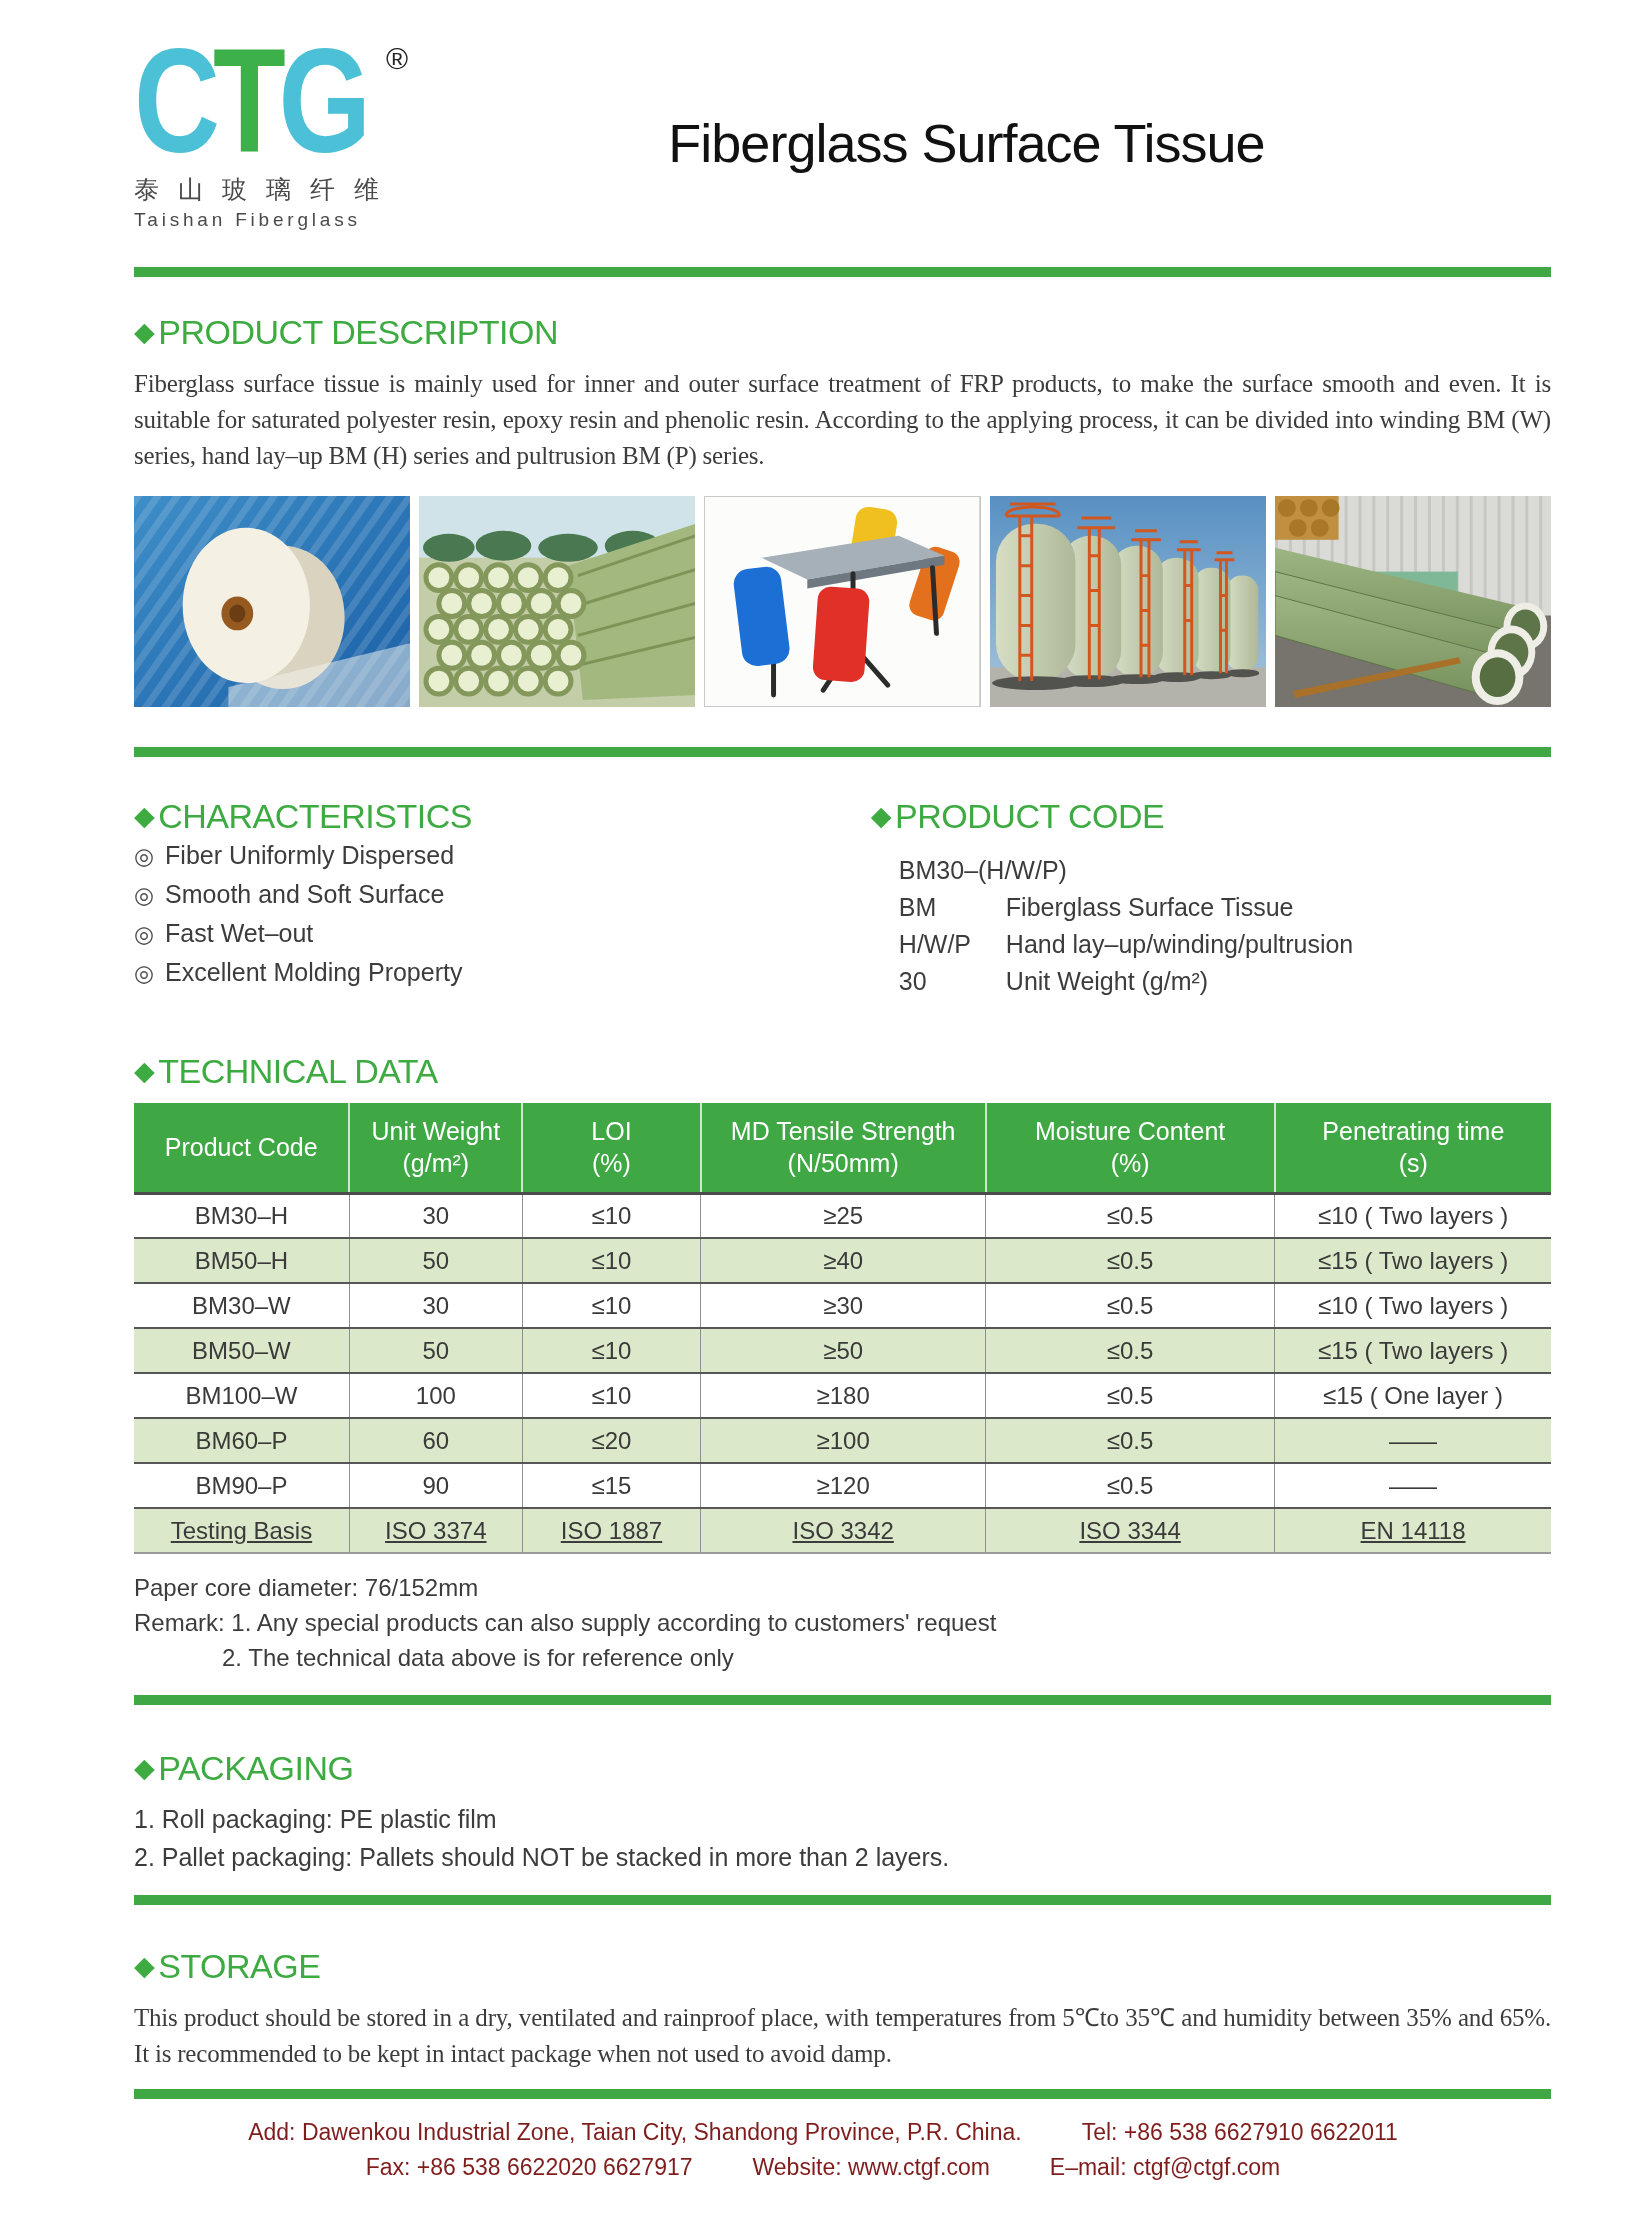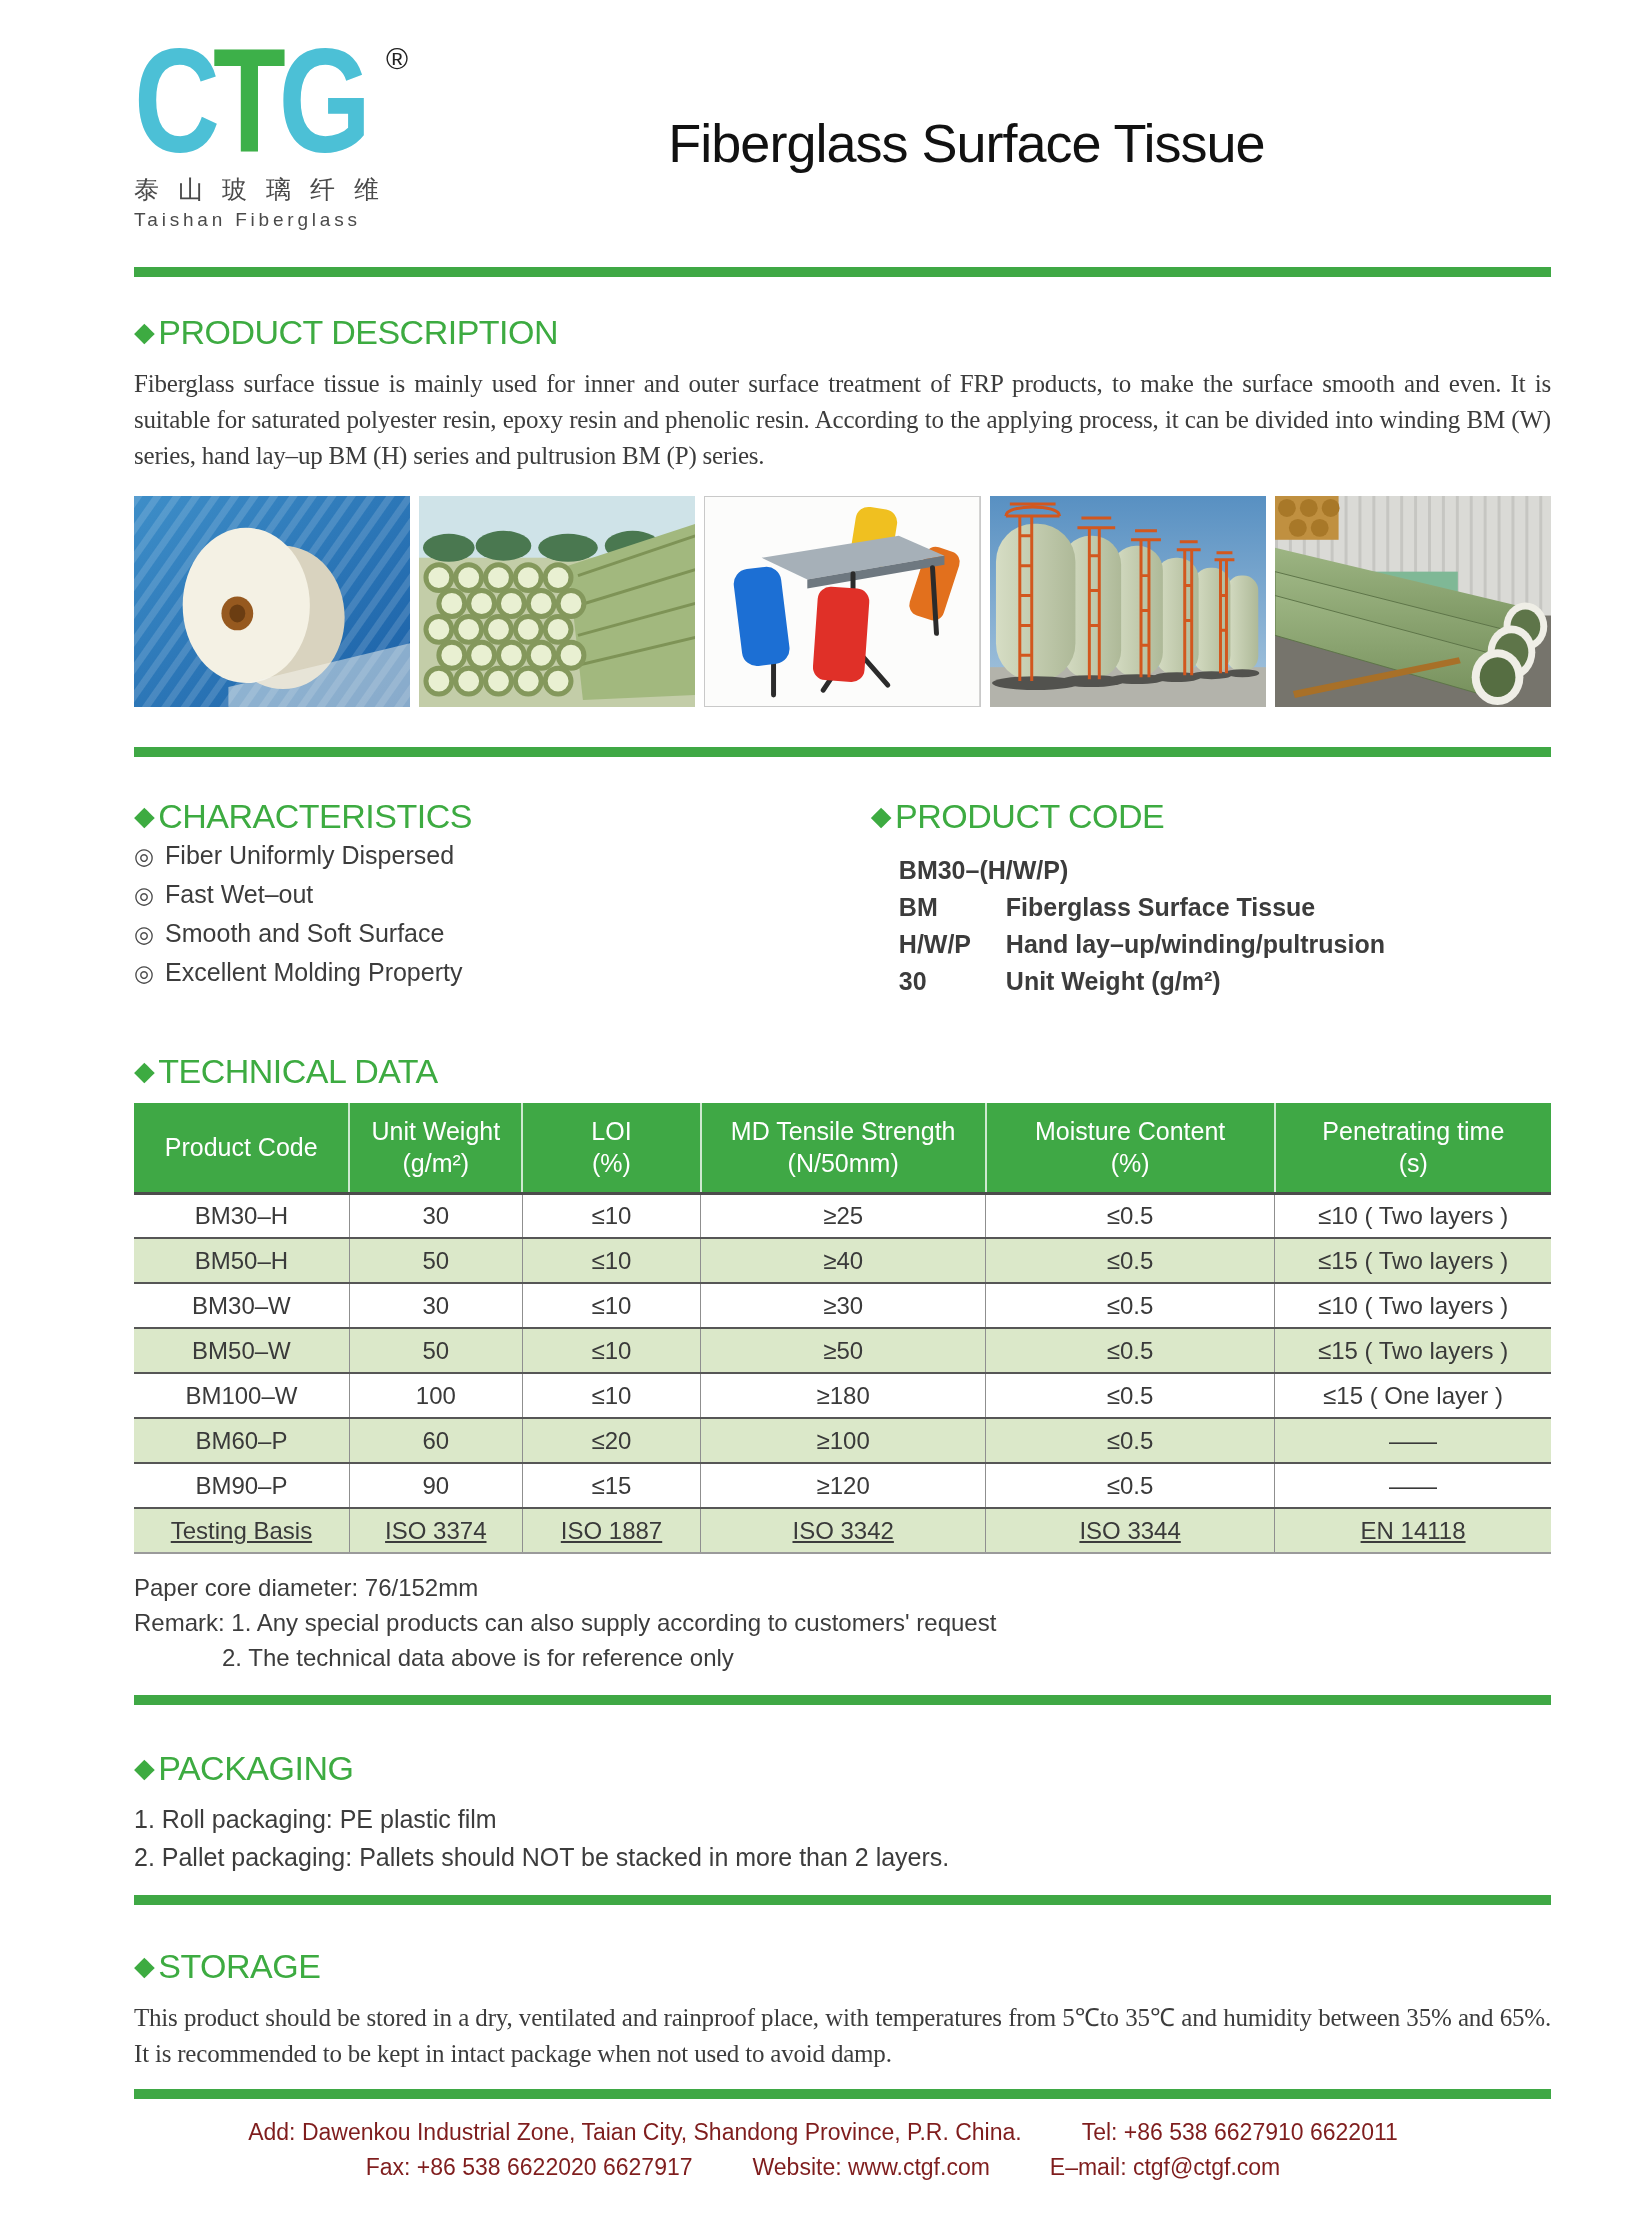--- a/index.html
+++ b/index.html
@@ -35,21 +35,21 @@
   .photo svg{ width:100%; height:100%; display:block; }
 
   .bar2{ margin-top:40px; }
 
   
   .two-col{ display:flex; margin-top:40px; }
   .col-left{ width:52%; }
   .col-right{ flex:1; }
   .char-list{ list-style:none; margin:0 0 0 0; padding:0; font-size:25px; line-height:38px; }
   .char-item .bullet{ margin-right:11px; color:#4a4a4a; font-size:23px; }
-  .pc-body{ margin-left:28px;font-weight:bold; }
+  .pc-body{ margin-left:28px; }
   .code-line{ margin-top:16px; font-size:25px; line-height:37px; }
   .code-row{ display:flex; font-size:25px; line-height:37px; }
   .code-term{ width:107px; flex:0 0 auto; }
 
   
   .sec-tech{ margin-top:52px; }
   table{ width:100%; border-collapse:collapse; table-layout:fixed; margin-top:12px; }
   thead th{ background:var(--accent); color:#fff; font-weight:400; font-size:25px; height:90px;
             line-height:32px; border-right:2px solid rgba(255,255,255,.75); vertical-align:middle; }
   thead th:last-child{ border-right:none; }
@@ -284,22 +284,22 @@
     <div class="green-bar bar2"></div>
 
     <div class="two-col">
       <section class="col-left">
         <h2 class="sec-h">
           <span class="dia">◆</span>
           <span>CHARACTERISTICS</span>
         </h2>
         <ul class="char-list" id="char-list">
             <li class="char-item"><span class="bullet">◎</span><span>Fiber Uniformly Dispersed</span></li>
+            <li class="char-item"><span class="bullet">◎</span><span>Smooth and Soft Surface</span></li>
             <li class="char-item"><span class="bullet">◎</span><span>Fast Wet–out</span></li>
-            <li class="char-item"><span class="bullet">◎</span><span>Smooth and Soft Surface</span></li>
             <li class="char-item"><span class="bullet">◎</span><span>Excellent Molding Property</span></li>
           </ul>
       </section>
       <section class="col-right">
         <h2 class="sec-h">
           <span class="dia">◆</span>
           <span>PRODUCT CODE</span>
         </h2>
         <div class="pc-body">
           <div class="code-line">BM30–(H/W/P)</div>

